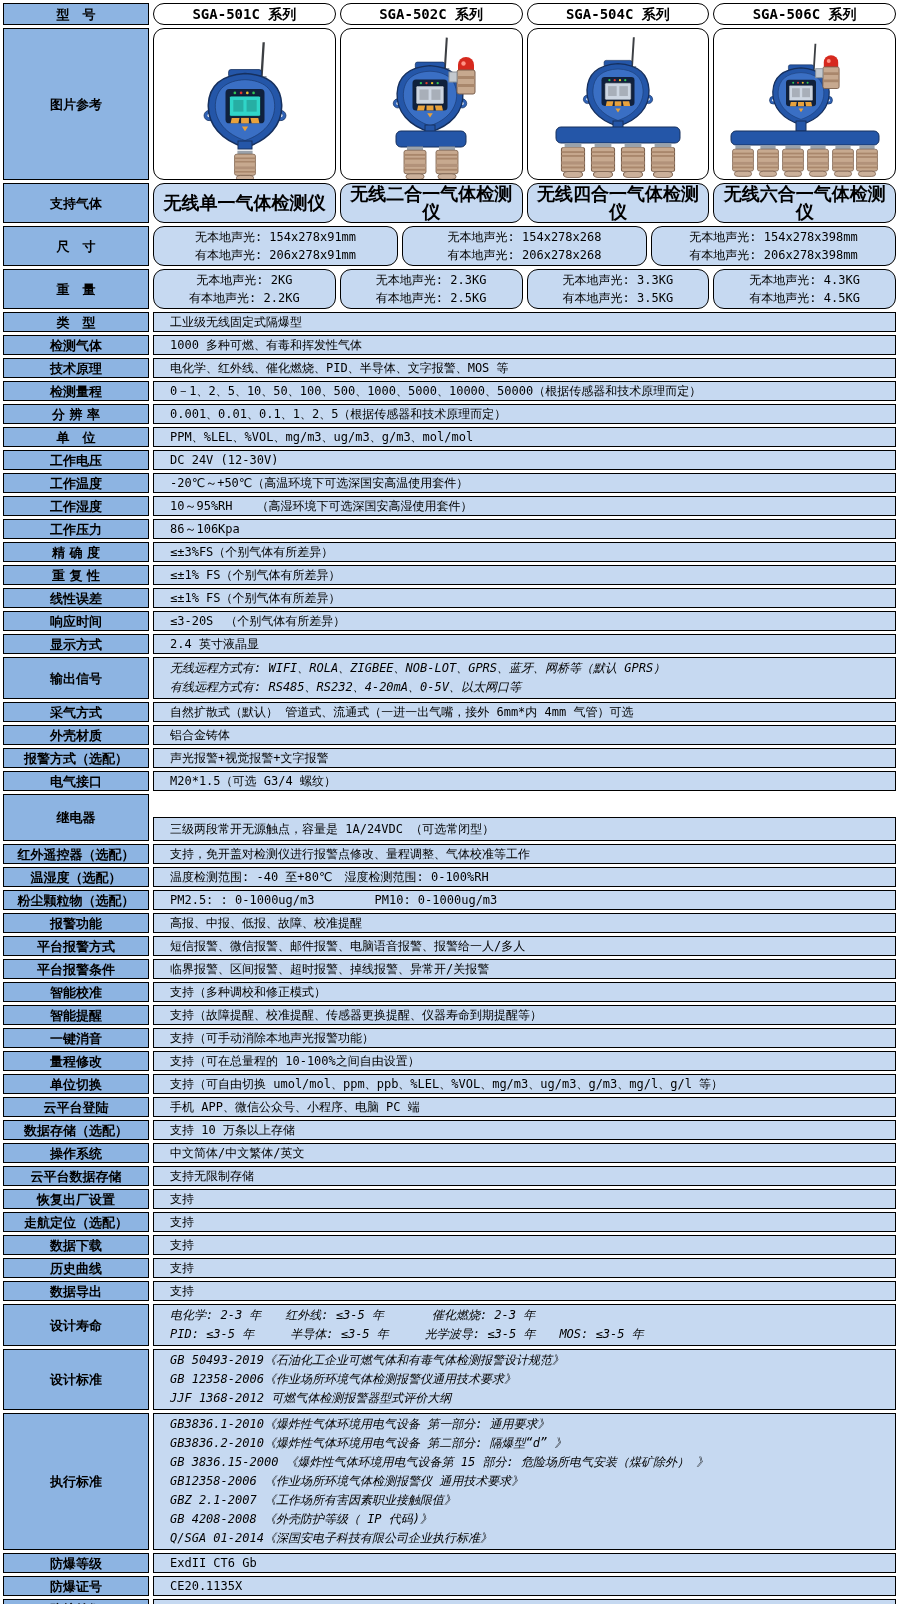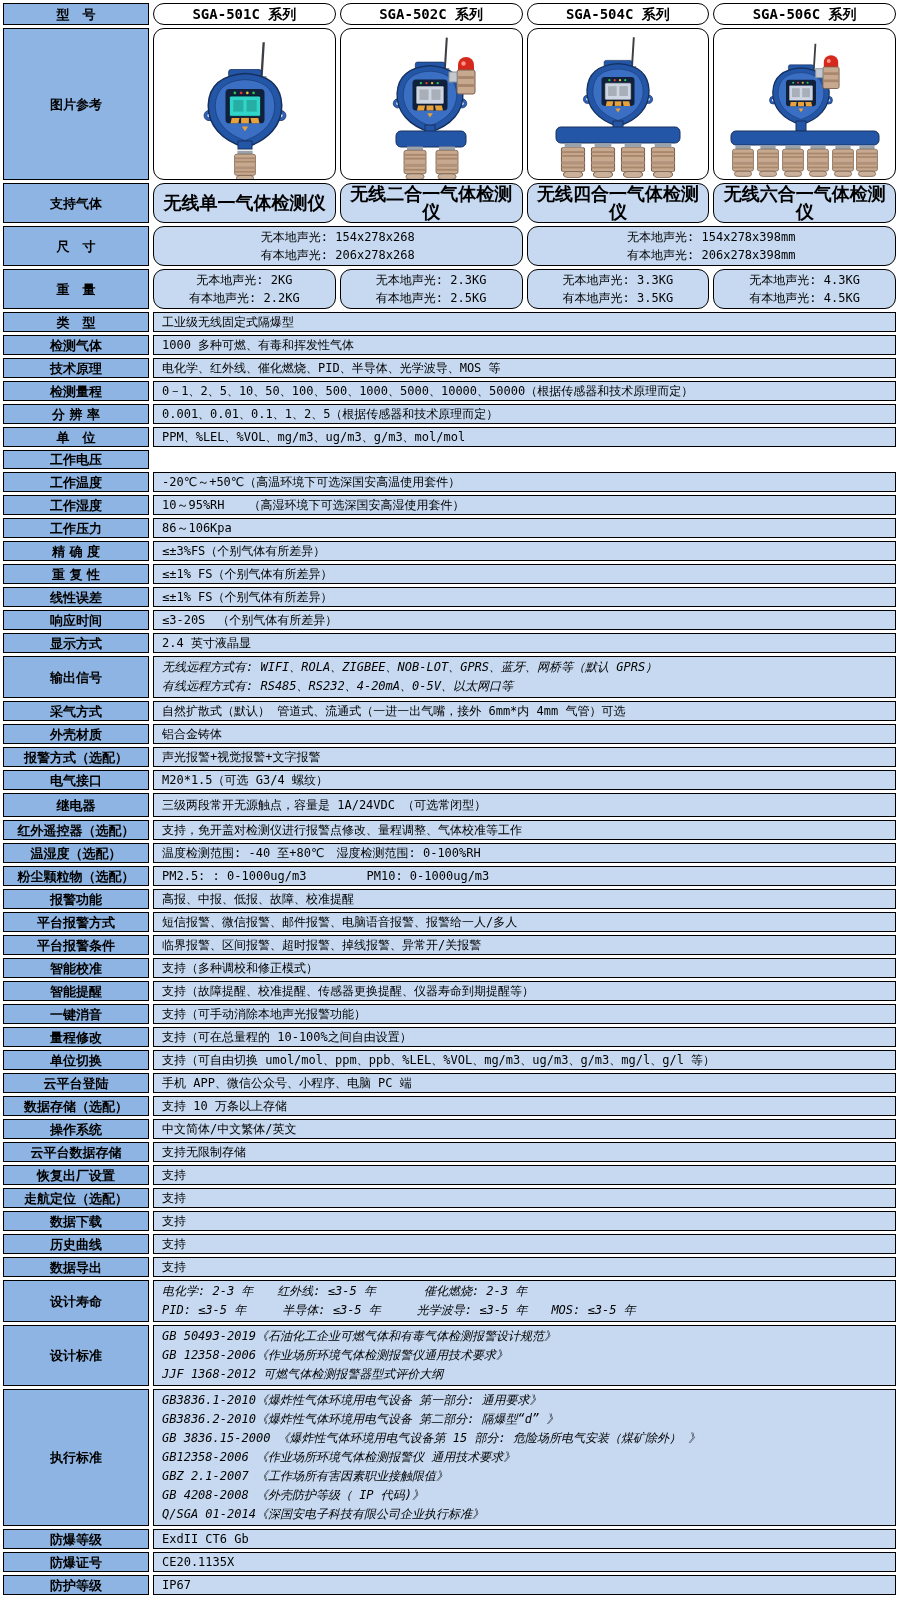--- a/index.html
+++ b/index.html
@@ -23,26 +23,26 @@
     font-weight:bold;font-size:13px;line-height:15px;
     text-align:center;
     padding:1px 10px;
   }
   .value{
     flex:1 1 0;
     background:#C6D9F1;
     display:flex;flex-direction:column;justify-content:center;
     font-family:"DejaVu Sans Mono","DejaVu Sans",monospace;
     font-size:12px;line-height:16px;
-    padding:1px 8px;
+    padding:1px 16px;
     white-space:pre-wrap;
     min-height:14px;
   }
   .value.ml{line-height:19px;font-style:italic;}
-  .value.tall{min-height:24px;}
+  .value.tall{min-height:24px;margin-top:23px;}
   .colcell{
     flex:1 1 0;
     background:#C6D9F1;
     display:flex;flex-direction:column;justify-content:center;
     font-family:"DejaVu Sans Mono","DejaVu Sans",monospace;
     font-size:12px;line-height:18px;
     text-align:center;
     padding:1px 4px;
     white-space:pre-wrap;
     border-radius:11px;
@@ -178,20 +178,22 @@
   <div class="row">
     <div class="cell label">支持气体</div>
     <div class="cell colcell support">无线单一气体检测仪</div>
     <div class="cell colcell support">无线二合一气体检测仪</div>
     <div class="cell colcell support">无线四合一气体检测仪</div>
     <div class="cell colcell support">无线六合一气体检测仪</div>
   </div>
 
   <div class="row">
     <div class="cell label">尺　寸</div>
+    <div class="cell colcell">无本地声光: 154x278x91mm
+有本地声光: 206x278x91mm</div>
     <div class="cell colcell">无本地声光: 154x278x268
 有本地声光: 206x278x268</div>
     <div class="cell colcell">无本地声光: 154x278x398mm
 有本地声光: 206x278x398mm</div>
   </div>
 
   <div class="row">
     <div class="cell label">重　量</div>
     <div class="cell colcell">无本地声光: 2KG
 有本地声光: 2.2KG</div>
@@ -206,36 +208,37 @@
   <div class="row">
       <div class="cell label">类　型</div>
       <div class="cell value">工业级无线固定式隔爆型</div>
     </div>
   <div class="row">
       <div class="cell label">检测气体</div>
       <div class="cell value">1000 多种可燃、有毒和挥发性气体</div>
     </div>
   <div class="row">
       <div class="cell label">技术原理</div>
-      <div class="cell value">电化学、红外线、催化燃烧、PID、半导体、光学波导、MOS 等</div>
+      <div class="cell value">电化学、红外线、催化燃烧、PID、半导体、文字报警、MOS 等</div>
     </div>
   <div class="row">
       <div class="cell label">检测量程</div>
       <div class="cell value">0－1、2、5、10、50、100、500、1000、5000、10000、50000（根据传感器和技术原理而定）</div>
     </div>
   <div class="row">
       <div class="cell label">分 辨 率</div>
       <div class="cell value">0.001、0.01、0.1、1、2、5（根据传感器和技术原理而定）</div>
     </div>
   <div class="row">
       <div class="cell label">单　位</div>
       <div class="cell value">PPM、%LEL、%VOL、mg/m3、ug/m3、g/m3、mol/mol</div>
     </div>
   <div class="row">
       <div class="cell label">工作电压</div>
+      <div class="cell value">DC 24V (12-30V)</div>
     </div>
   <div class="row">
       <div class="cell label">工作温度</div>
       <div class="cell value">-20℃～+50℃（高温环境下可选深国安高温使用套件）</div>
     </div>
   <div class="row">
       <div class="cell label">工作湿度</div>
       <div class="cell value">10～95%RH　　（高湿环境下可选深国安高湿使用套件）</div>
     </div>
   <div class="row">

